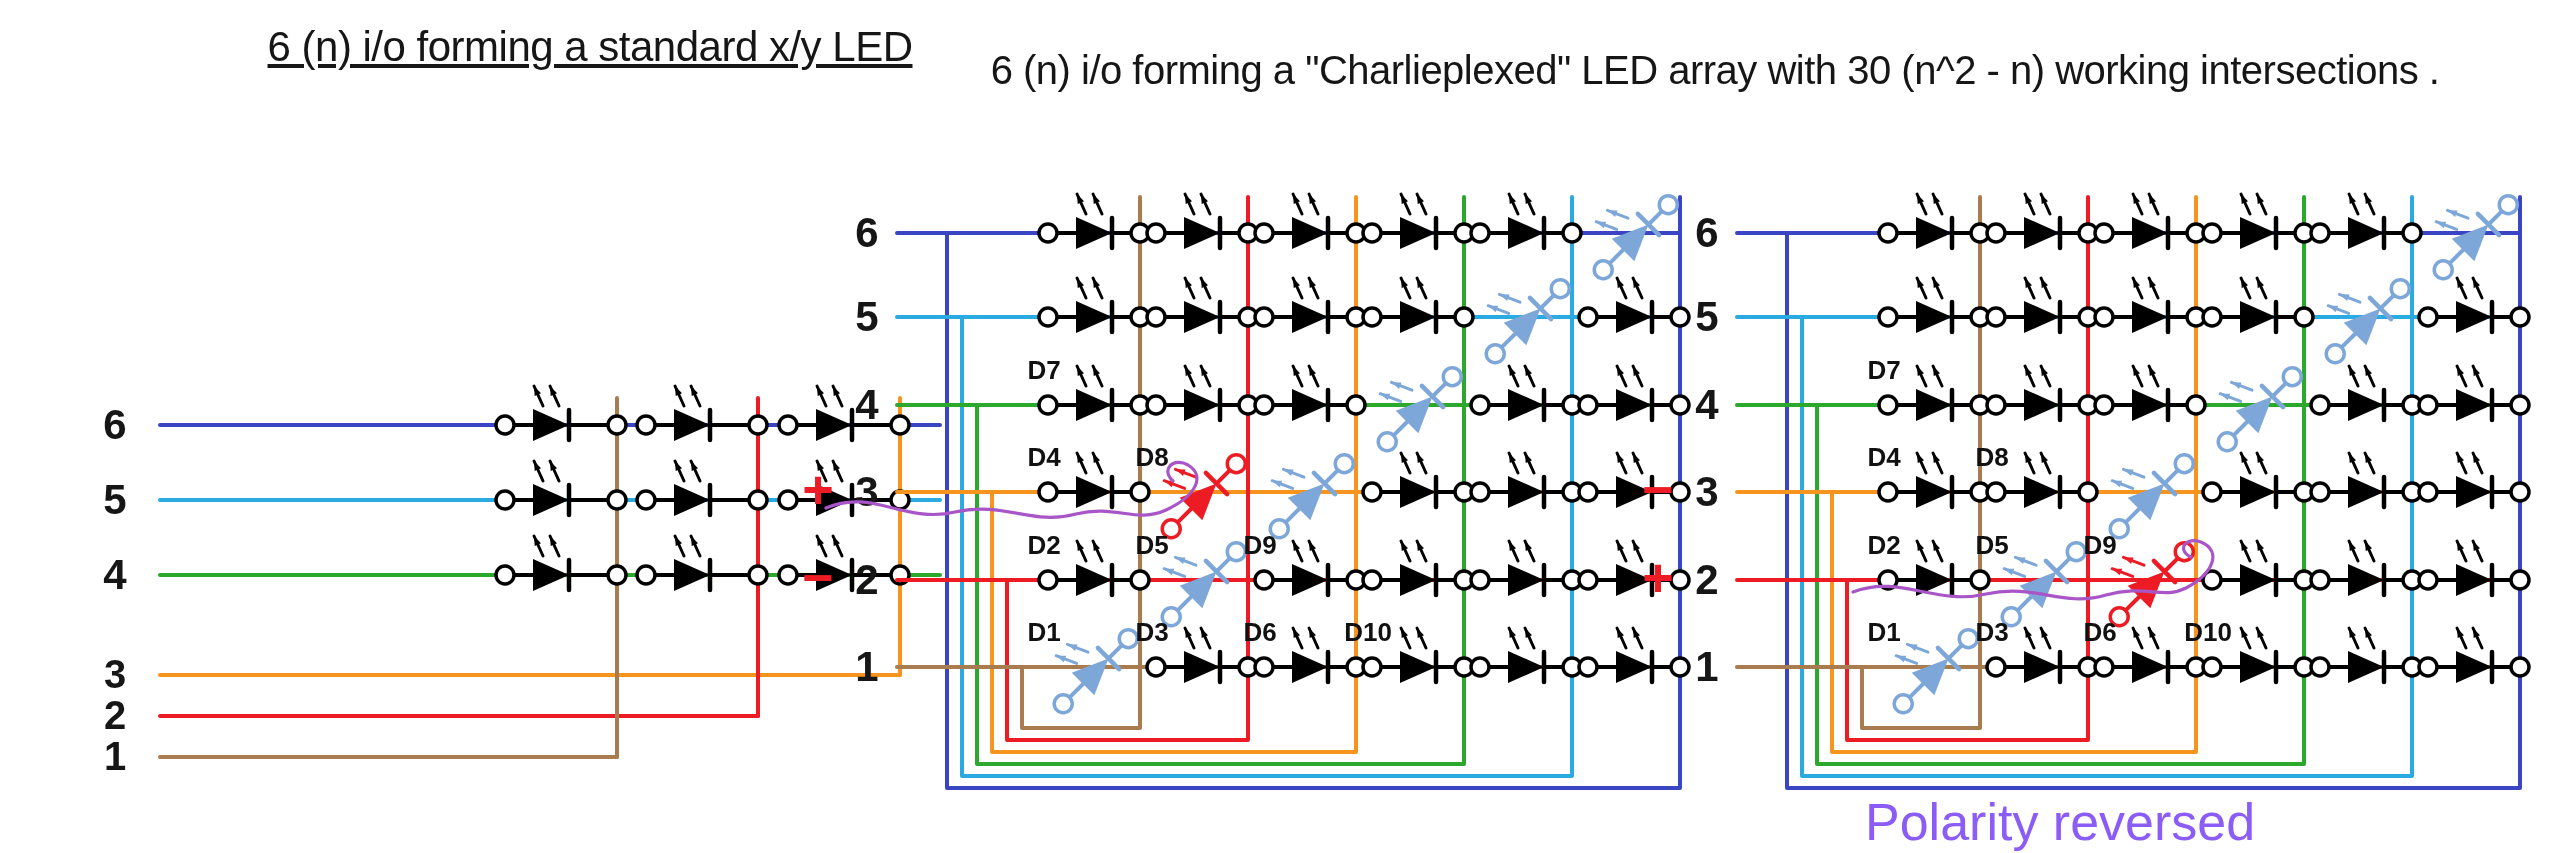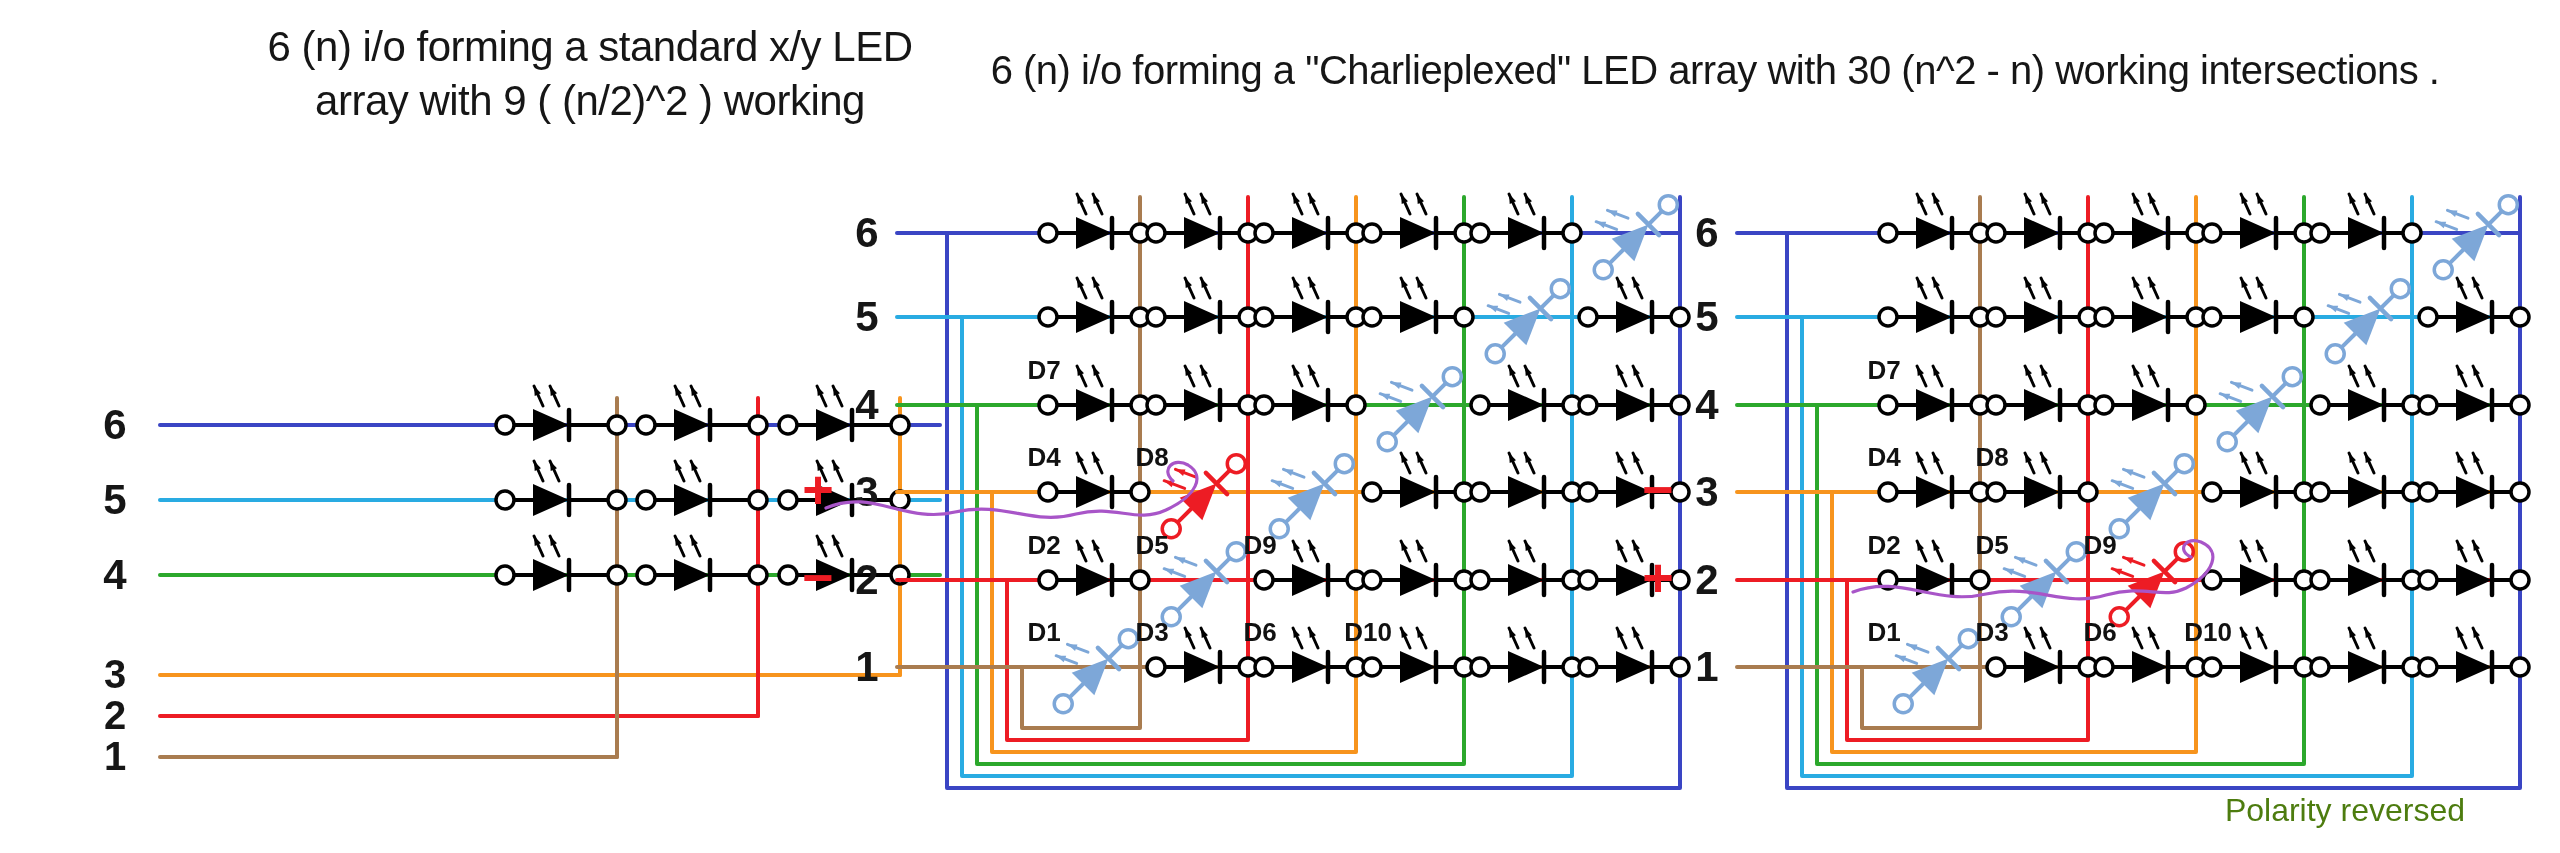--- a/index.html
+++ b/index.html
@@ -1,34 +1,33 @@
 <!DOCTYPE html>
 <html><head>
 <meta charset="utf-8">
 <style>
   html,body{margin:0;padding:0;background:#ffffff;}
   .canvas{
     position:relative;width:2560px;height:853px;background:#ffffff;
     font-family:"Liberation Sans",sans-serif;overflow:hidden;
   }
   .title{position:absolute;color:#161616;letter-spacing:-0.5px;}
-  .title-left{left:110px;top:20px;width:960px;text-align:center;font-size:42px;line-height:1.28;}
+  .title-left{left:110px;top:20px;width:960px;text-align:center;font-size:42px;line-height:1.28;text-decoration:underline;}
   .title-charlie{left:1715px;top:48px;transform:translateX(-50%);white-space:nowrap;font-size:40px;}
-  .caption{position:absolute;left:1865px;top:792px;width:600px;text-align:right;font-size:32px;color:#4d7c0f;}
+  .caption{position:absolute;left:1865px;top:792px;width:600px;text-align:left;font-size:52px;color:#8b5cf6;}
   svg{position:absolute;left:0;top:0;}
   svg text{font-family:"Liberation Sans",sans-serif;}
 </style>
 </head>
 <body>
 
 <div class="canvas">
 
   <div class="title title-left">
     <div>6 (n)  i/o forming a standard x/y LED</div>
-    <div>array with 9 ( (n/2)^2 ) working</div>
   </div>
 
   <div class="title title-charlie">6 (n) i/o forming a "Charlieplexed"  LED  array with 30 (n^2 - n) working intersections .</div>
 
   <div class="caption">Polarity reversed</div>
 
   <svg id="diagram-svg" width="2560" height="853" viewBox="0 0 2560 853">
       <line x1="160" y1="425" x2="940" y2="425" stroke="#3a45c4" stroke-width="4" stroke-linecap="round"></line>
       <text x="115" y="439" font-size="42" fill="#161616" text-anchor="middle" font-weight="bold">6</text>
       <line x1="160" y1="500" x2="940" y2="500" stroke="#29abe2" stroke-width="4" stroke-linecap="round"></line>

